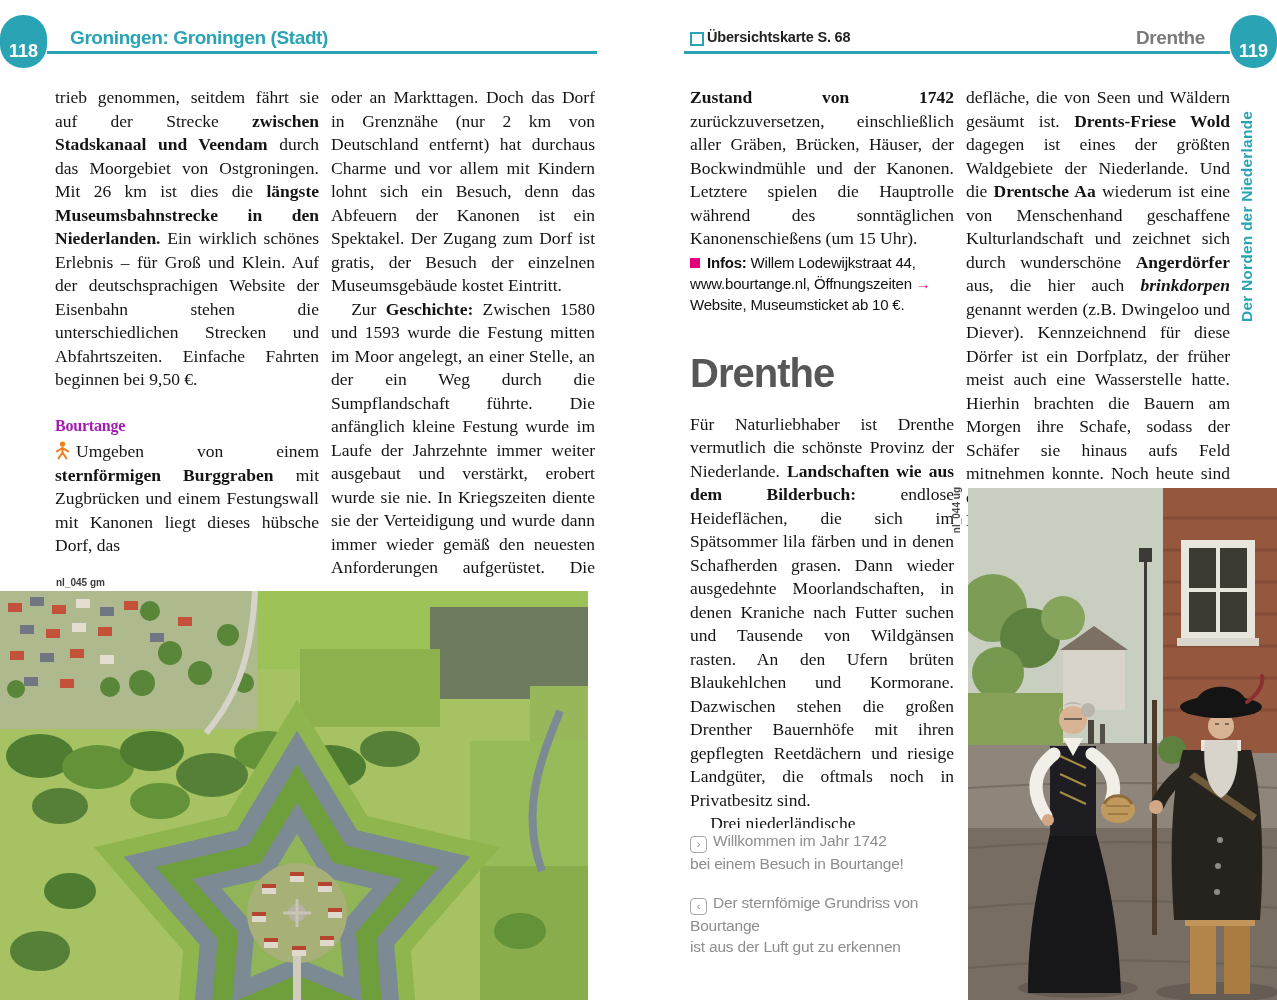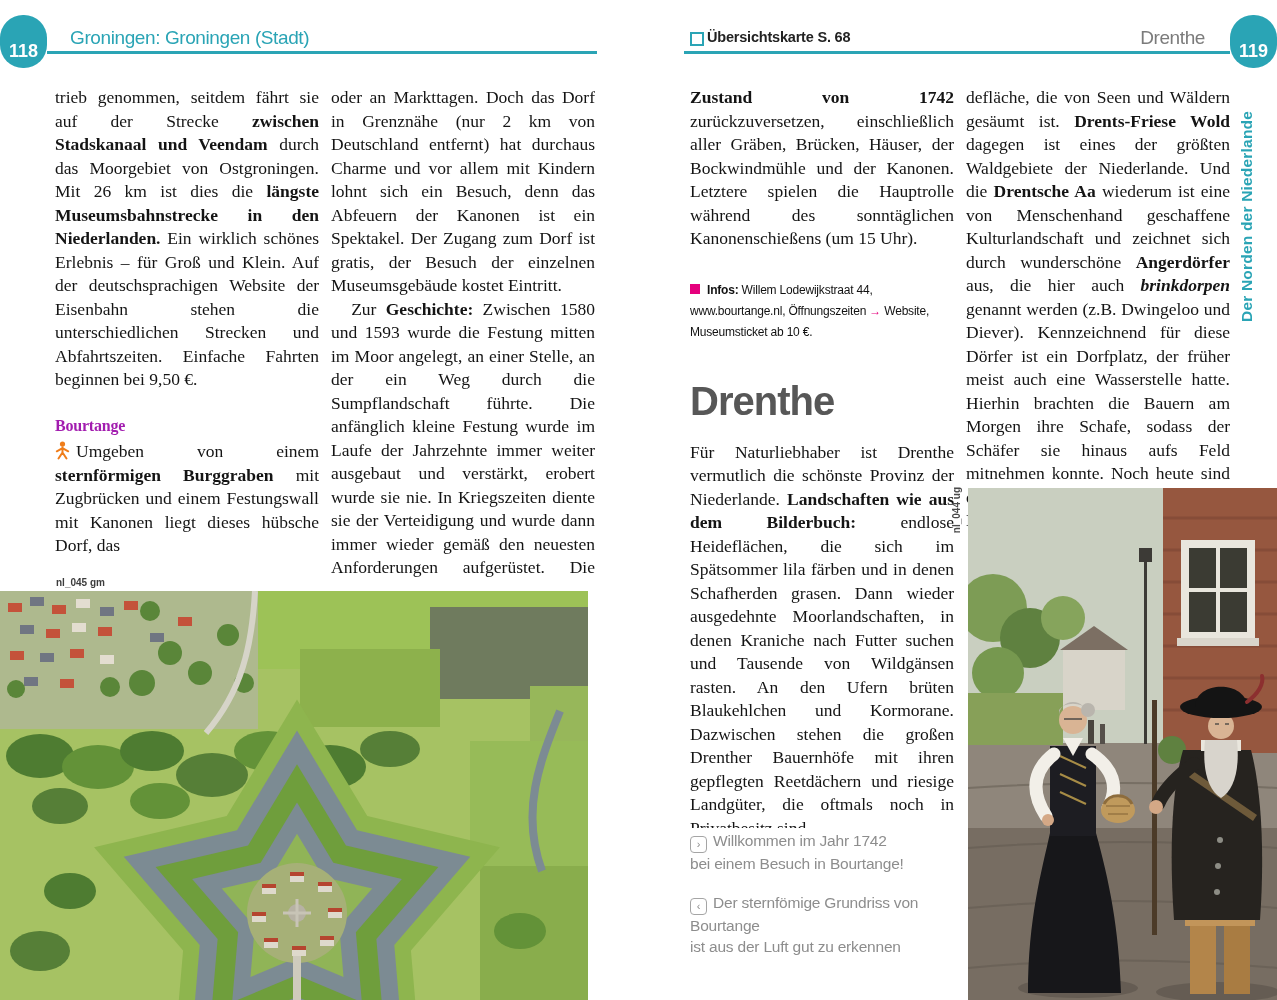--- a/index.html
+++ b/index.html
@@ -4,21 +4,21 @@
 <style>
   html,body{margin:0;padding:0;background:#e8e8e8;}
   .sheet{position:relative;width:1277px;height:1000px;background:#ffffff;overflow:hidden;
          font-family:"Liberation Serif", serif;color:#141414;}
   
   .pgbox{position:absolute;top:15px;width:47px;height:53px;background:#2aa4b5;color:#fff;
          display:flex;align-items:flex-end;justify-content:center;
          font-family:"Liberation Sans", sans-serif;font-weight:bold;font-size:18px;padding-bottom:6px;box-sizing:border-box;border-radius:23px;}
   .pgbox.left{left:0;}
   .pgbox.right{left:1230px;width:47px;}
-  .htitle{position:absolute;top:27px;font-family:"Liberation Sans", sans-serif;font-weight:normal;
+  .htitle{position:absolute;top:27px;font-family:"Liberation Sans", sans-serif;font-weight:bold;
           font-size:19px;letter-spacing:-0.4px;}
   .htitle.l{left:70px;color:#2aa4b5;}
   .htitle.r{left:690px;width:515px;text-align:right;color:#7b7b7b;}
   .hrule{position:absolute;top:51px;height:2.5px;background:#2aa4b5;}
   .hrule.l{left:47px;width:550px;}
   .hrule.r{left:684px;width:546px;}
   .hnote{position:absolute;left:707px;top:29px;font-family:"Liberation Sans", sans-serif;
          font-weight:bold;font-size:14.5px;color:#222;letter-spacing:-0.2px;}
   .mapicon{position:absolute;left:690px;top:32px;width:10px;height:10px;border:2.2px solid #2aa4b5;
            display:inline-block;background:#fff;}
@@ -28,21 +28,21 @@
   #col1{left:55px;height:494px;}
   #col2{left:331px;height:494px;}
   #col3{left:690px;height:742px;}
   #col4{left:966px;height:450px;}
   .col p{margin:0;}
   .col p.ind{text-indent:1.15em;}
   .b{font-weight:bold;}
   .i{font-style:italic;font-weight:bold;}
   .p{color:#e5007d;font-family:"Liberation Sans", sans-serif;font-weight:bold;}
   
-  .infos{margin-top:29px;font-family:"Liberation Sans", sans-serif;font-size:12px;
+  .infos{margin-top:1px;font-family:"Liberation Sans", sans-serif;font-size:15px;
          line-height:21px;letter-spacing:-0.2px;text-align:left;color:#111;}
   .sq{display:inline-block;width:10px;height:10px;background:#e5007d;margin-right:7px;}
   
   .subhead{margin-top:22px;margin-bottom:3px;font-family:Liberation Serif, serif;
            font-weight:bold;font-size:16px;color:#a21caf;letter-spacing:-0.2px;text-align:left;}
   .kidicon{display:inline-block;width:15px;height:19px;vertical-align:-3px;margin-right:6px;}
   
   .chapter{margin:38px 0 20px 0;font-family:"Liberation Sans", sans-serif;font-weight:bold;
            font-size:40px;color:#575757;letter-spacing:-1px;text-align:left;line-height:40px;}
   

